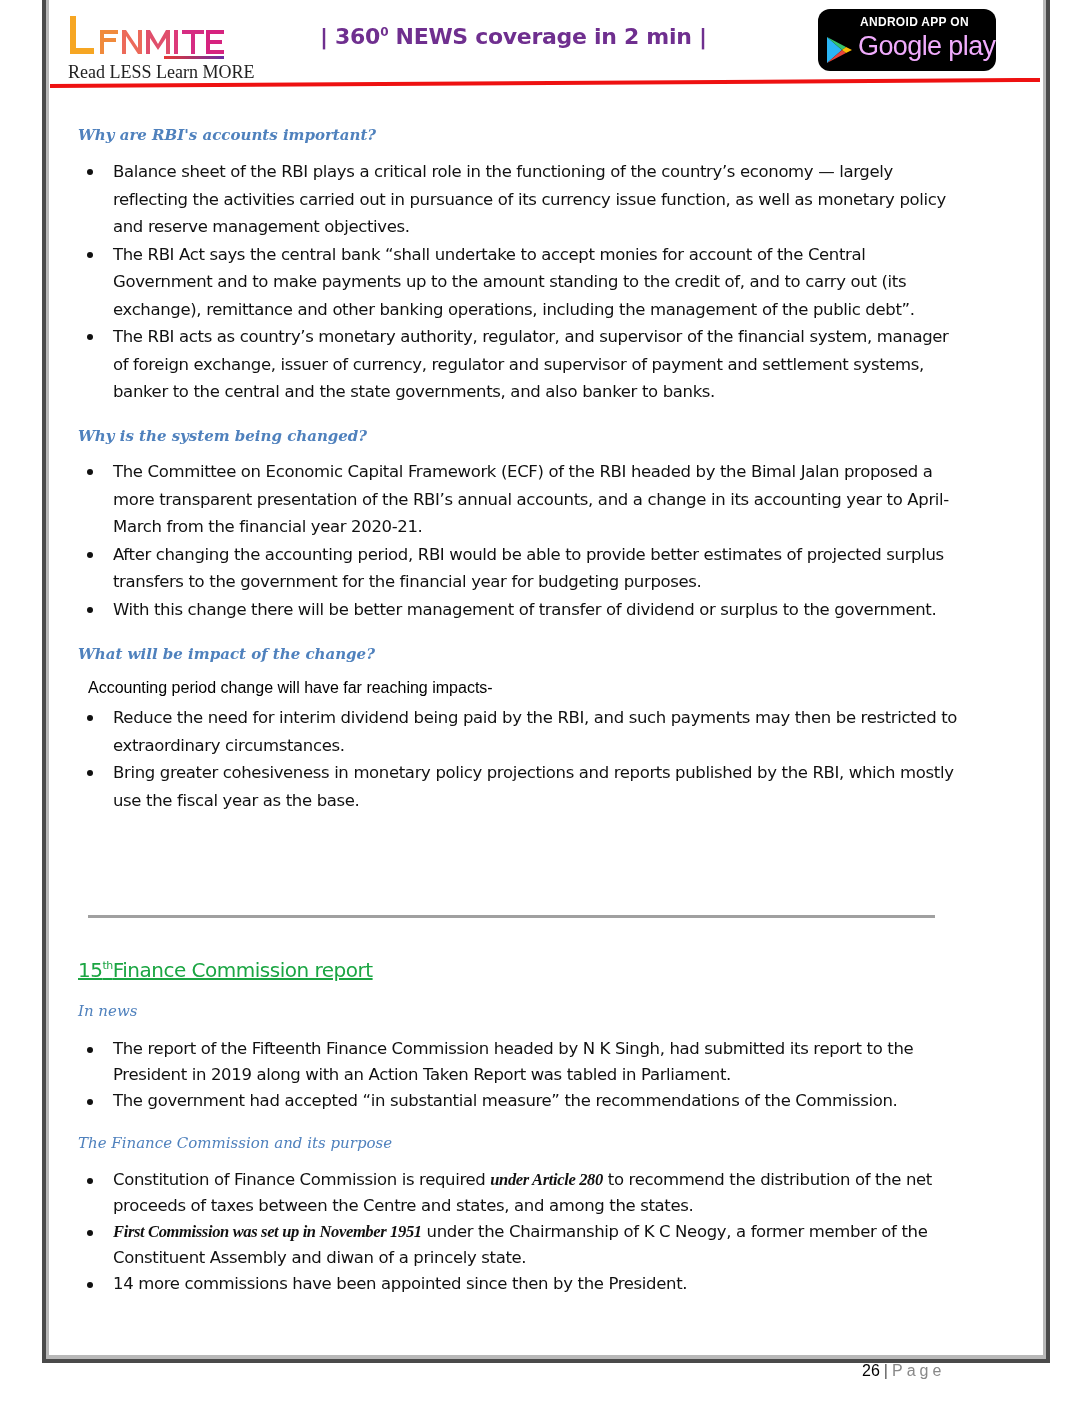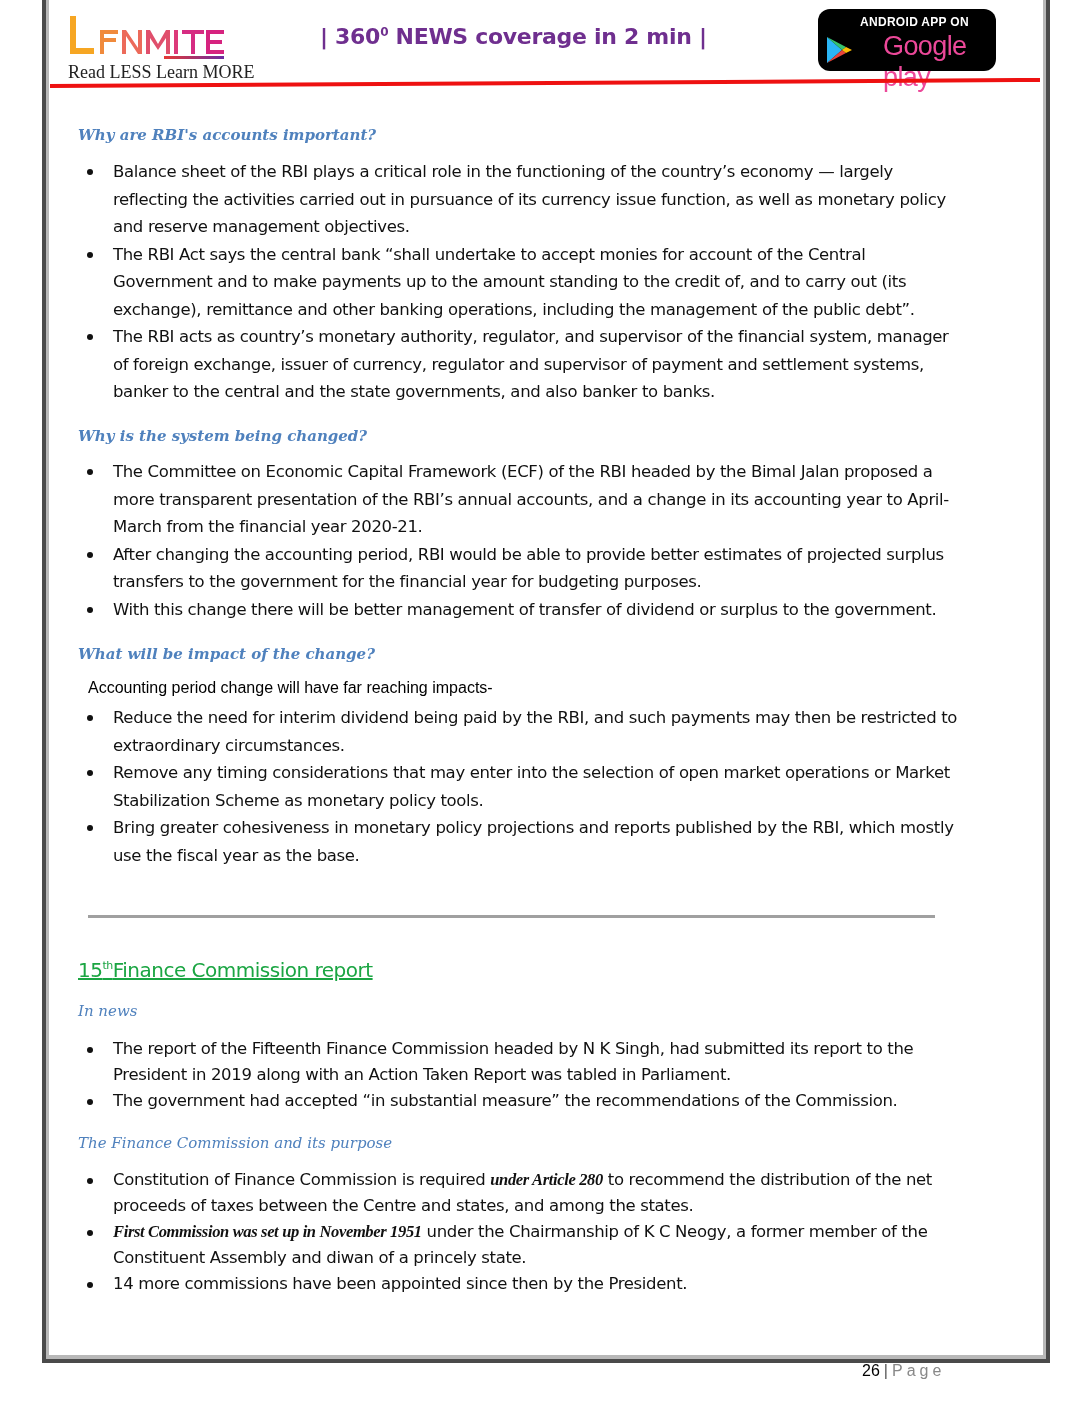--- a/index.html
+++ b/index.html
@@ -25,22 +25,22 @@
   }
   .header-title sup { font-size: 12px; }
   .play-badge {
     position: absolute; left: 818px; top: 9px; width: 178px; height: 62px; background: #000; border-radius: 12px;
   }
   .play-top {
     position: absolute; left: 42px; top: 6px; color: #fff; font-size: 12px; font-weight: bold; letter-spacing: 0.3px;
     font-family: "Liberation Sans", sans-serif;
   }
   .play-bottom {
-    position: absolute; left: 40px; top: 22px; color: #ec4899; font-size: 27px;
-    font-family: "Liberation Sans", sans-serif; letter-spacing: -0.6px; margin-left: 25px;
+    position: absolute; left: 40px; top: 22px; color: #f0abfc; font-size: 27px;
+    font-family: "Liberation Sans", sans-serif; letter-spacing: -0.6px;
   }
   .play-icon { position: absolute; left: 6px; top: 26px; width: 30px; height: 30px; }
   .red-line {
     position: absolute; left: 50px; top: 84px; width: 990px; height: 4px; background: #ee1111;
     transform: rotate(-0.35deg); transform-origin: left center;
   }
   .content { position: absolute; left: 78px; top: 122px; width: 880px; }
   .h-sub {
     font-family: "DejaVu Serif", serif; font-style: italic; font-weight: bold; color: #4f81bd;
     font-size: 15px; margin: 0; position: absolute; left: 0; white-space: nowrap;
@@ -127,21 +127,20 @@
   <ul class="bul" style="top:336px;">
     <li>The Committee on Economic Capital Framework (ECF) of the RBI headed by the Bimal Jalan proposed a more transparent presentation of the RBI’s annual accounts, and a change in its accounting year to April-March from the financial year 2020-21.</li>
     <li>After changing the accounting period, RBI would be able to provide better estimates of projected surplus transfers to the government for the financial year for budgeting purposes.</li>
     <li>With this change there will be better management of transfer of dividend or surplus to the government.</li>
   </ul>
 
   <h3 class="h-sub" style="top:523px;">What will be impact of the change?</h3>
   <div class="lead" style="top:557px;">Accounting period change will have far reaching impacts-</div>
   <ul class="bul" style="top:582px;">
     <li>Reduce the need for interim dividend being paid by the RBI, and such payments may then be restricted to extraordinary circumstances.</li>
-    <li>Remove any timing considerations that may enter into the selection of open market operations or Market Stabilization Scheme as monetary policy tools.</li>
     <li>Bring greater cohesiveness in monetary policy projections and reports published by the RBI, which mostly use the fiscal year as the base.</li>
   </ul>
 </div>
 
 <div class="divider"></div>
 
 <div class="sec-title"><span>15</span><sup>th</sup><span>Finance Commission report</span></div>
 
 <div class="content" style="top:1002px;">
   <h3 class="h-sub light" style="top:0px;">In news</h3>

